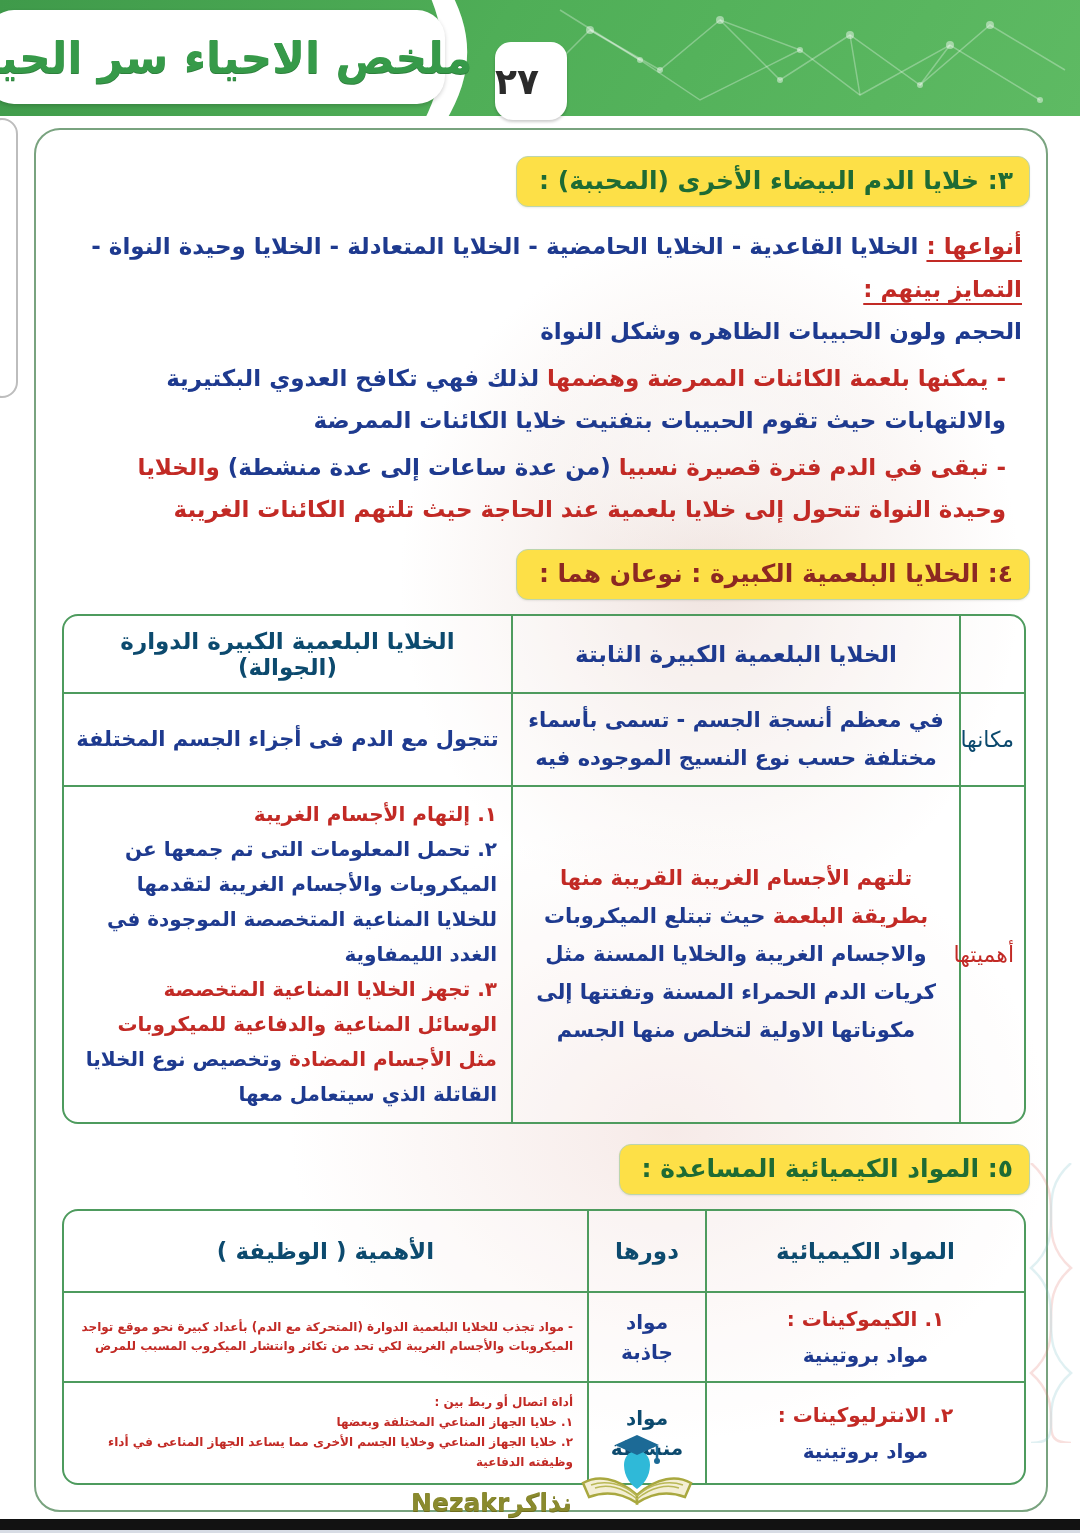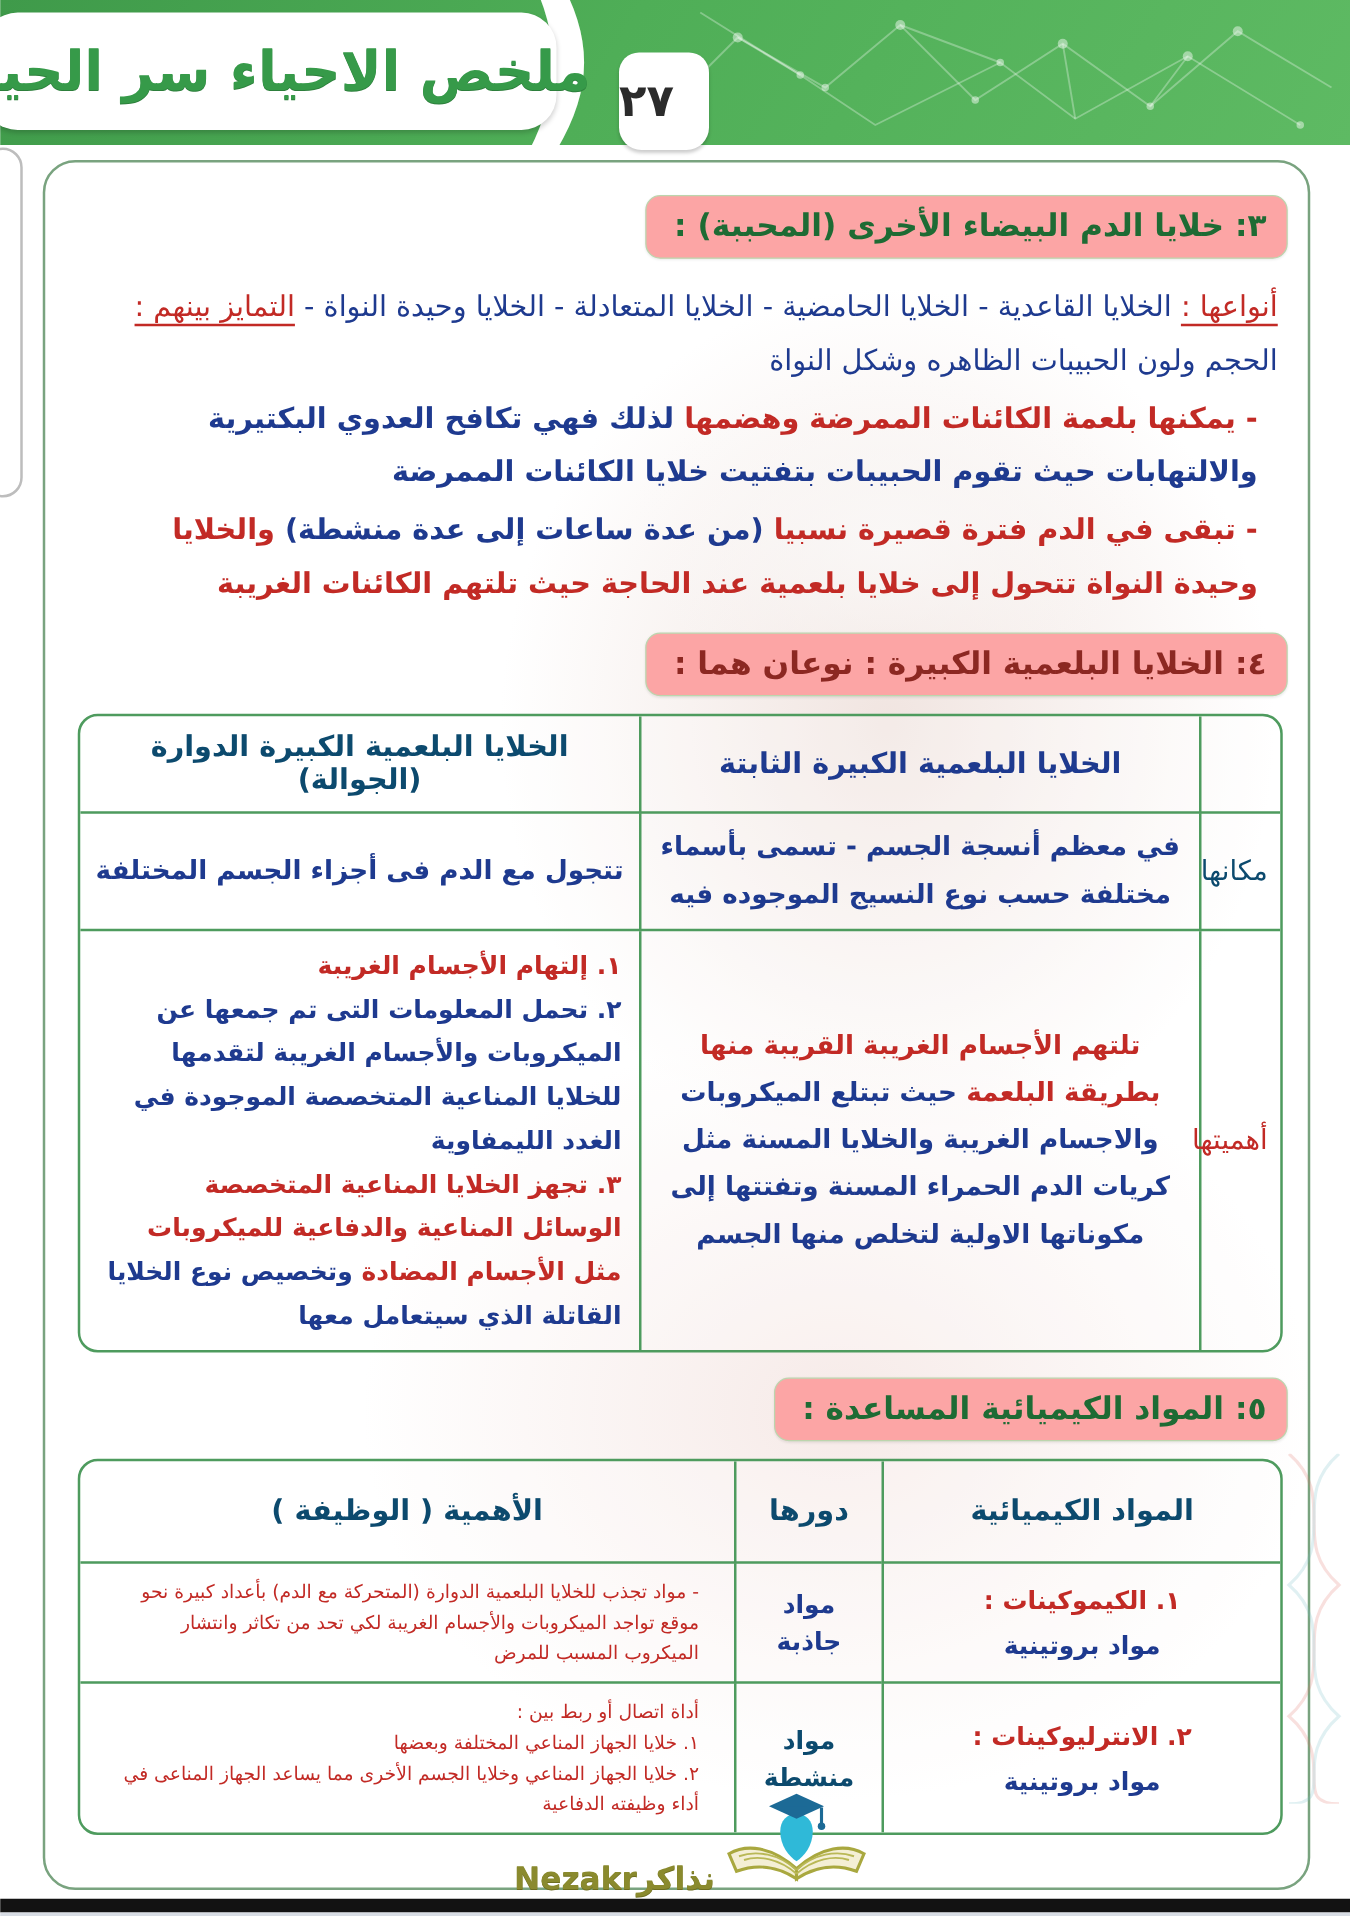--- a/index.html
+++ b/index.html
@@ -46,51 +46,51 @@
   .wm3{top:300px;right:160px;width:420px;height:260px;
     background:radial-gradient(closest-side,rgba(250,248,247,.9),rgba(250,248,247,0));}
   
   .content-box{
     position:absolute;top:128px;right:32px;width:1010px;height:1380px;
     border:2px solid #79a37f;border-radius:26px;background:transparent;
   }
   .inner{position:relative;width:100%;height:100%;}
   
   .chip{
-    display:inline-block;background:#fca5a5;border:1px solid #bcd5ad;
+    display:inline-block;background:#fde047;border:1px solid #bcd5ad;
     border-radius:12px;padding:9px 16px 11px 22px;font-weight:bold;font-size:25px;
     box-shadow:0 1px 2px rgba(0,0,0,.08);
   }
   .chip.green{color:#1e6b34;}
   .chip.maroon{color:#8c2822;}
   .chip-row{margin:26px 16px 0 0;}
   
   .blue{color:#1e3a8f;}
   .red{color:#c22a25;}
   .maroon{color:#0c4a6e;}
   .under{text-decoration:underline;text-underline-offset:6px;}
   
-  .para{margin:18px 24px 0 40px;font-weight:normal;font-size:23px;line-height:1.85;text-align:right;}
+  .para{margin:18px 24px 0 40px;font-weight:bold;font-size:23px;line-height:1.85;text-align:right;}
   .bullet{margin:4px 40px 0 60px;font-weight:bold;font-size:23px;line-height:1.85;text-align:right;}
   
   .tbl-wrap{margin:14px 20px 0 26px;border:2px solid #4e9b5e;border-radius:16px;overflow:hidden;background:rgba(255,255,255,.25);}
   table{border-collapse:collapse;width:100%;table-layout:fixed;}
   td{border:2px solid #4e9b5e;vertical-align:middle;padding:8px 10px;}
   tr td:first-child{border-right:none;}
   tr td:last-child{border-left:none;}
   tr:first-child td{border-top:none;}
   tr:last-child td{border-bottom:none;}
   .t1-header td{font-size:23px;font-weight:bold;text-align:center;height:60px;}
   .t1-label{font-size:22px;font-weight:normal;text-align:center;}
   .t1-cell{font-size:21px;font-weight:bold;text-align:center;line-height:1.8;}
   .t1-cell-list{font-size:20px;font-weight:bold;text-align:right;line-height:1.75;padding:10px 14px;}
   .t2-header td{font-size:23px;font-weight:bold;text-align:center;height:64px;}
   .t2-name{font-size:20px;font-weight:bold;text-align:center;line-height:1.8;}
   .t2-role{font-size:20px;font-weight:bold;text-align:center;line-height:1.5;margin-left:24px;}
-  .t2-func{font-size:15px;font-weight:normal;text-align:right;line-height:1.65;padding:10px 28px;}
+  .t2-func{font-size:12px;font-weight:bold;text-align:right;line-height:1.65;padding:10px 14px;}
   
   .footer-logo{position:absolute;left:0;right:0;bottom:16px;text-align:center;padding-left:28px;}
   .brand-line{direction:ltr;display:inline-block;font-size:25px;font-weight:bold;color:#8a8a2e;
     text-shadow:0 1px 0 #6e6e20;margin-top:-4px;}
   .black-bar{position:absolute;left:0;bottom:3px;width:1080px;height:11px;background:#121212;}
   .bottom-strip{position:absolute;left:0;bottom:0;width:1080px;height:3px;background:#d7dce4;}
   .dna{position:absolute;pointer-events:none;opacity:.5;}
 </style>
 </head>
 <body>

